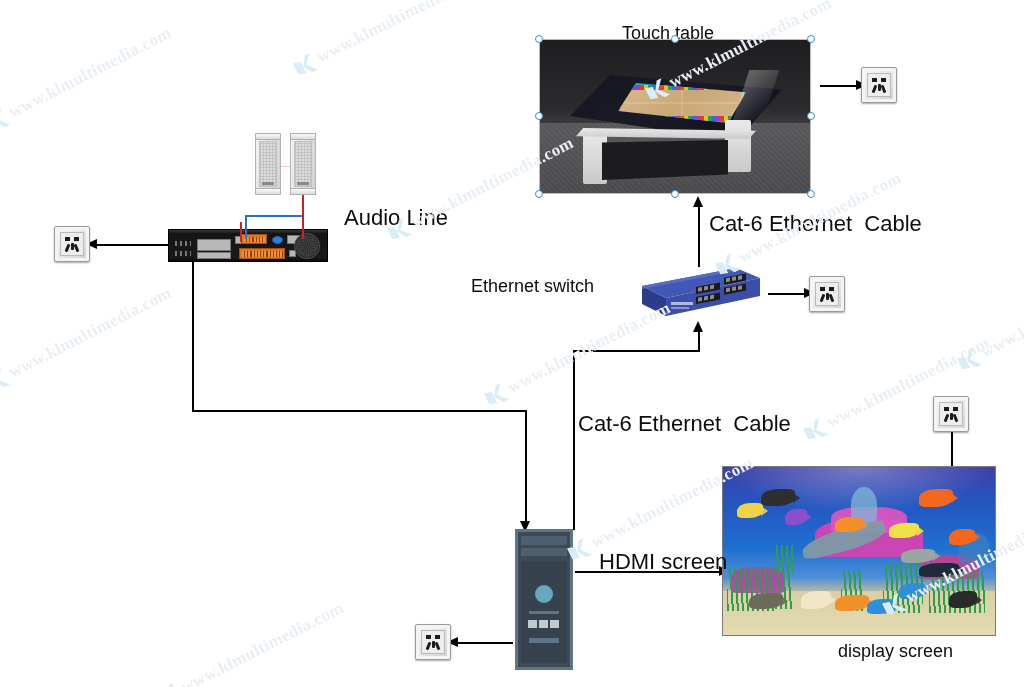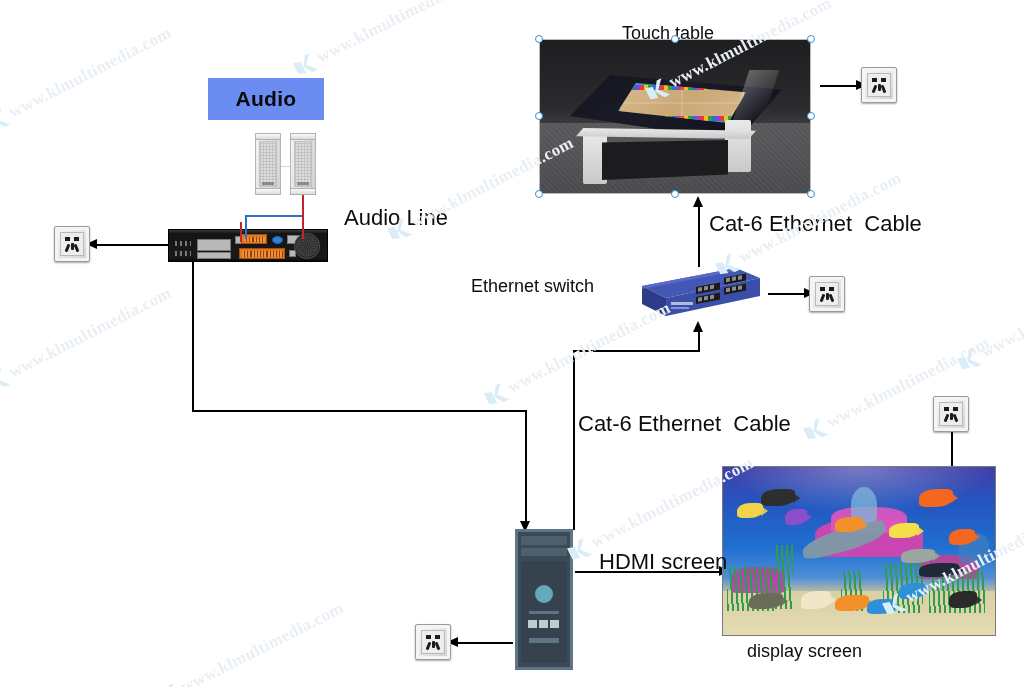--- a/index.html
+++ b/index.html
@@ -379,23 +379,20 @@
     <div class="wm" style="left:885px;  top:600px;">
         <span class="wm-k"></span>
         <span>www.klmultimedia.com</span>
       </div>
     <div class="wm" style="left:960px;  top:355px;">
         <span class="wm-k"></span>
         <span>www.klmultimedia.com</span>
       </div>
   </div>
 
-  <div id="audio-banner" style="left:208px; top:78px; width:116px; height:42px;">
-    <span>Audio</span>
-  </div>
 
   <div class="speaker" style="left:255px; top:133px; width:26px; height:62px;">
     <div class="cap top"></div>
     <div class="grille"></div>
     <div class="badge"></div>
     <div class="cap bot"></div>
   </div>
   <div class="speaker" style="left:290px; top:133px; width:26px; height:62px;">
     <div class="cap top"></div>
     <div class="grille"></div>
@@ -617,21 +614,21 @@
     <div class="fish" style="left:178px; top:82px;  width:34px; height:14px; background:#9aa6a0; color:#9aa6a0;"></div>
     <div class="fish" style="left:196px; top:96px;  width:40px; height:14px; background:#1e2a3a; color:#1e2a3a;"></div>
     <div class="fish" style="left:176px; top:116px; width:26px; height:16px; background:#2f8fd8; color:#2f8fd8;"></div>
     <div class="fish" style="left:112px; top:128px; width:34px; height:16px; background:#f4902a; color:#f4902a;"></div>
     <div class="fish" style="left:144px; top:132px; width:28px; height:15px; background:#2f8fd8; color:#2f8fd8;"></div>
     <div class="fish" style="left:78px;  top:124px; width:30px; height:18px; background:#efe7c8; color:#efe7c8;"></div>
     <div class="fish" style="left:26px;  top:126px; width:34px; height:16px; background:#6b6b5a; color:#6b6b5a;"></div>
     <div class="fish" style="left:226px; top:124px; width:28px; height:17px; background:#2a2a2a; color:#2a2a2a;"></div>
   </div>
 
-  <div class="label big" style="left:747px; top:642px;">display screen</div>
+  <div class="label big" style="left:838px; top:642px;">display screen</div>
 
   <div class="wire v" style="left:951px; top:428px; height:38px;"></div>
   <div class="socket" style="left:933px; top:396px;">
     <div class="face">
       <div class="p tl"></div>
         <div class="p tr"></div>
       <div class="p mid"></div>
       <div class="p bl"></div>
         <div class="p br"></div>
     </div>

